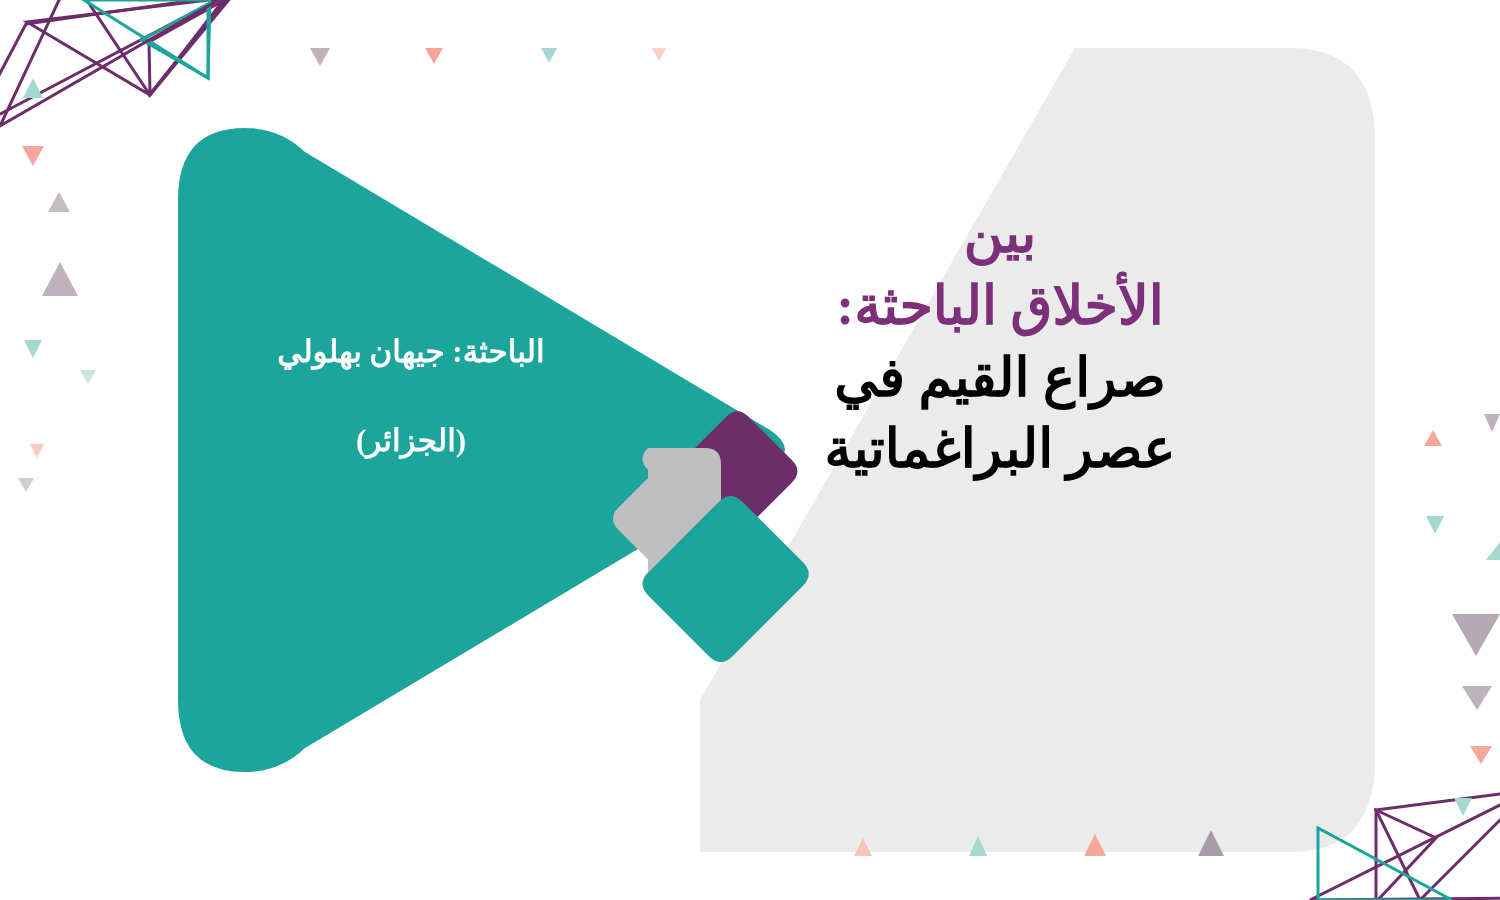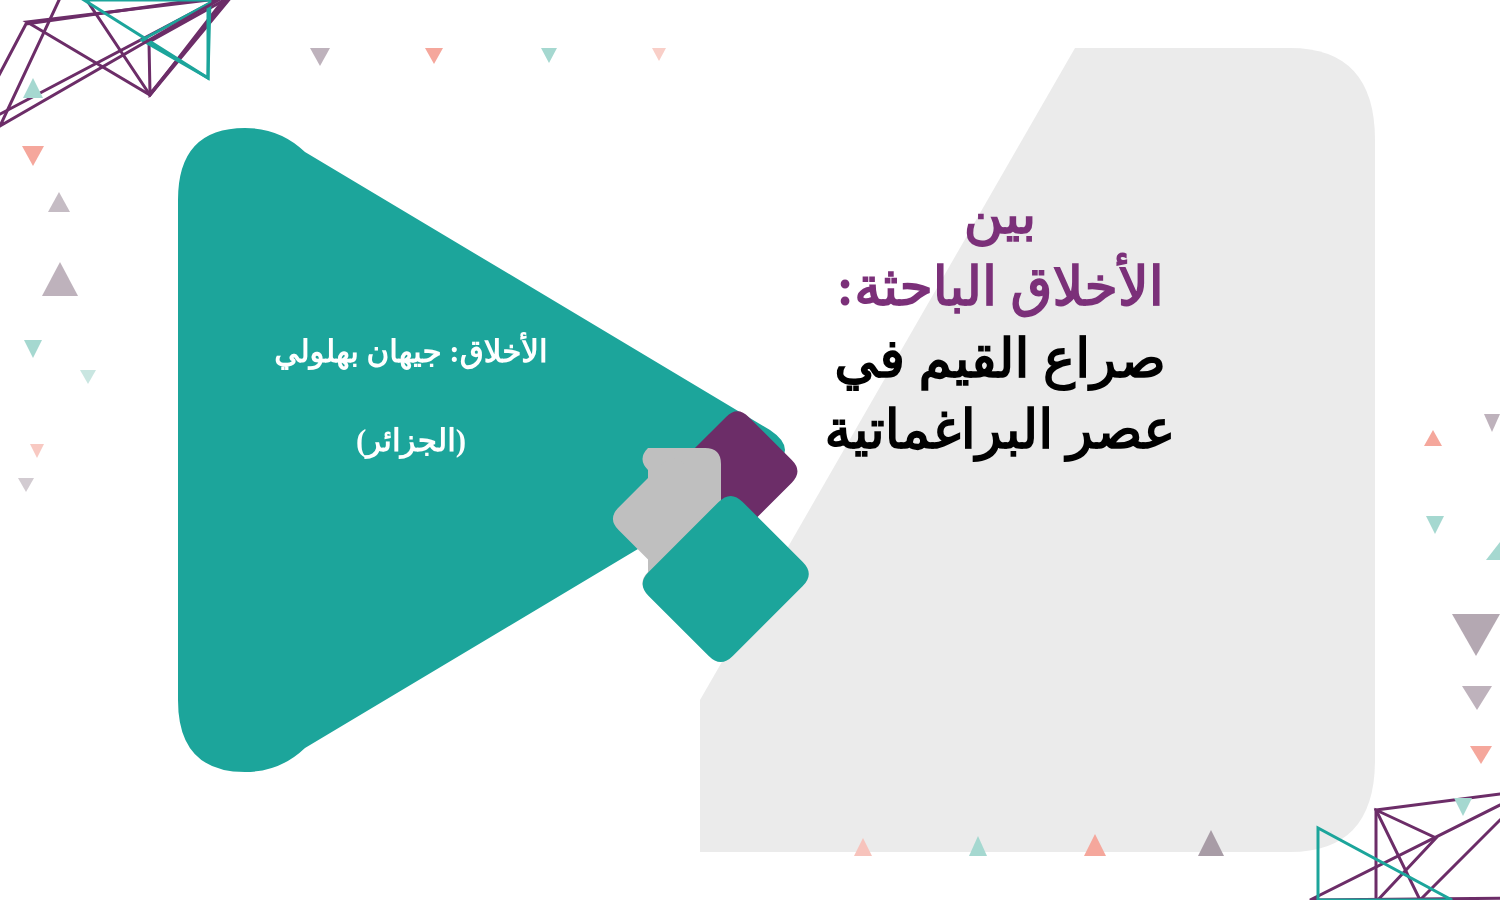--- a/index.html
+++ b/index.html
@@ -26,21 +26,21 @@
   .layer.bg    { z-index: 1; }
   .layer.shapes{ z-index: 2; }
   .layer.logo  { z-index: 4; }
   .layer.deco-top { z-index: 5; }
 
   
   #title-block {
     position: absolute;
     z-index: 6;
     right: 240px;
-    top: 180px;
+    top: 199px;
     width: 520px;
     text-align: center;
     direction: rtl;
   }
   .title-line {
     font-size: 54px;
     line-height: 1.33;
     font-weight: bold;
     letter-spacing: 0px;
     white-space: nowrap;
@@ -179,17 +179,17 @@
   </svg>
 
   <div id="title-block">
     <div class="title-line purple">بين</div>
     <div class="title-line purple">الأخلاق الباحثة:</div>
     <div class="title-line teal">صراع القيم في</div>
     <div class="title-line teal">عصر البراغماتية</div>
   </div>
 
   <div id="author-block">
-    <div class="author-line">الأخلاق: جيهان بهلولي</div>
+    <div class="author-line">الباحثة: جيهان بهلولي</div>
     <div class="author-line">(الجزائر)</div>
   </div>
 
 </div>
 
 </body></html>

